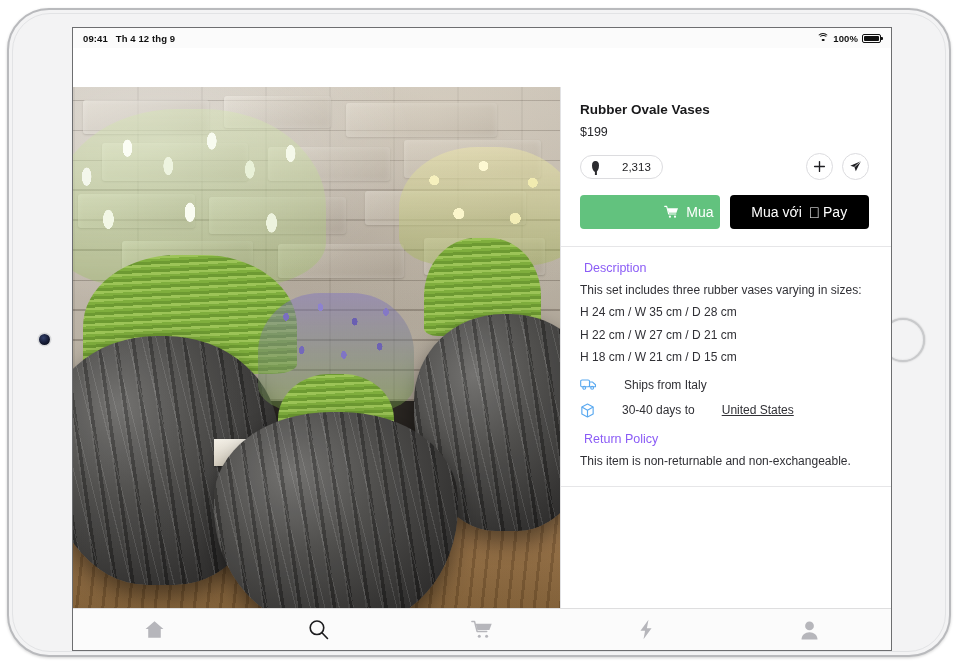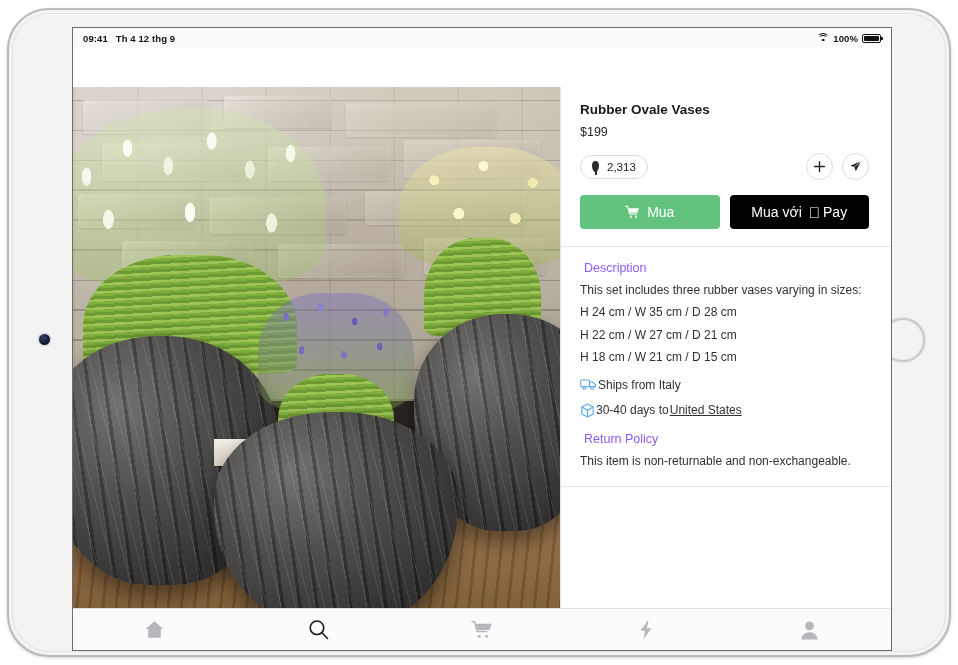--- a/index.html
+++ b/index.html
@@ -330,21 +330,21 @@
 
   #action-row {
     display: flex;
     align-items: center;
     justify-content: space-between;
     margin-bottom: 15px;
   }
   #saves-pill {
     display: inline-flex;
     align-items: center;
-    gap: 8px;
+    gap: 23px;
     border: 1px solid #dcdcdf;
     border-radius: 13px;
     height: 22px;
     padding: 0 11px;
     font-size: 11.5px;
     color: #1d1d20;
     background: #fff;
     cursor: pointer;
   }
   .pin-glyph {
@@ -376,21 +376,21 @@
   #buy-row { display: flex; gap: 10px; margin-bottom: 17px; }
   #buy-button {
     flex: 1;
     height: 34px;
     border: none;
     border-radius: 4px;
     color: #fff;
     font-size: 14px;
     display: flex;
     align-items: center;
-    justify-content: center;
+    justify-content: flex-end;
     gap: 7px;
     cursor: pointer;
     font-family: inherit;
   }
   #apple-pay-button {
     flex: 1;
     height: 34px;
     border: none;
     border-radius: 4px;
     background: #000;
@@ -426,21 +426,21 @@
   .body-line {
     font-size: 12px;
     color: #303035;
     margin: 0 0 5px 0;
     line-height: 1.45;
   }
 
   .ship-row {
     display: flex;
     align-items: center;
-    gap: 1px;
+    gap: 27px;
     margin: 11px 0;
     font-size: 12px;
     color: #303035;
     text-align: center;
   }
   .ship-row .link {
     text-decoration: underline;
     color: #303035;
     cursor: pointer;
   }

